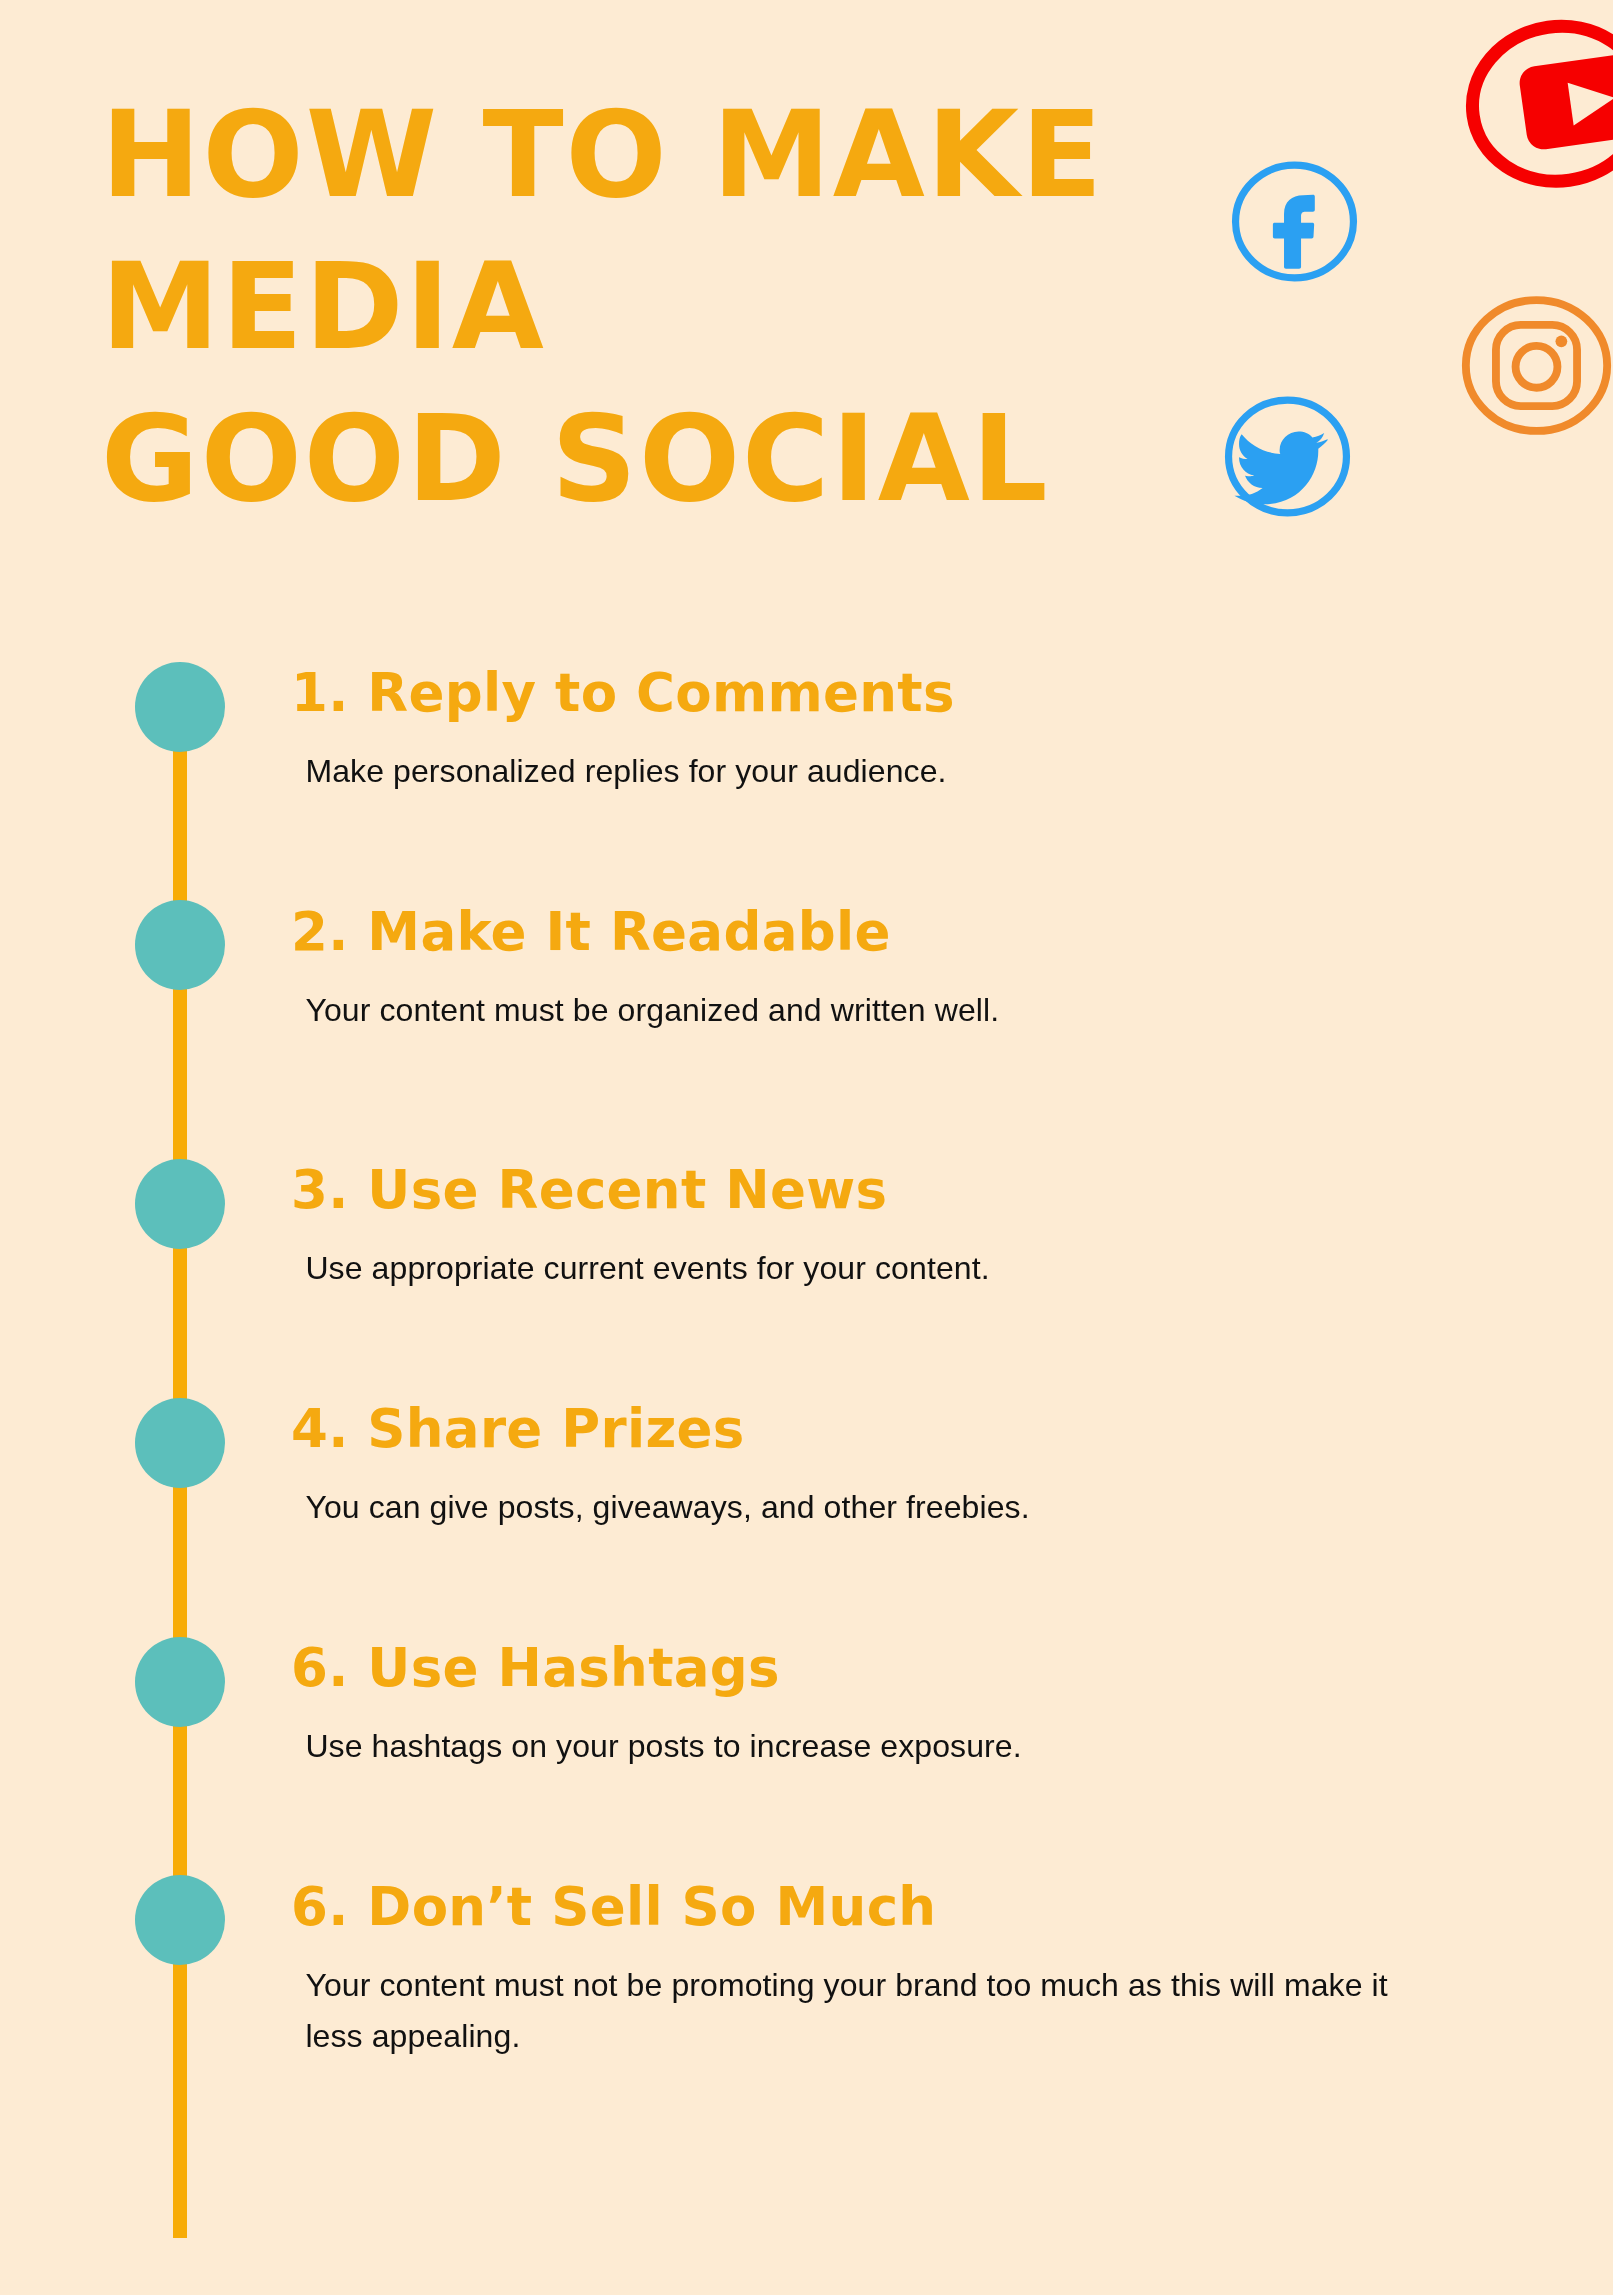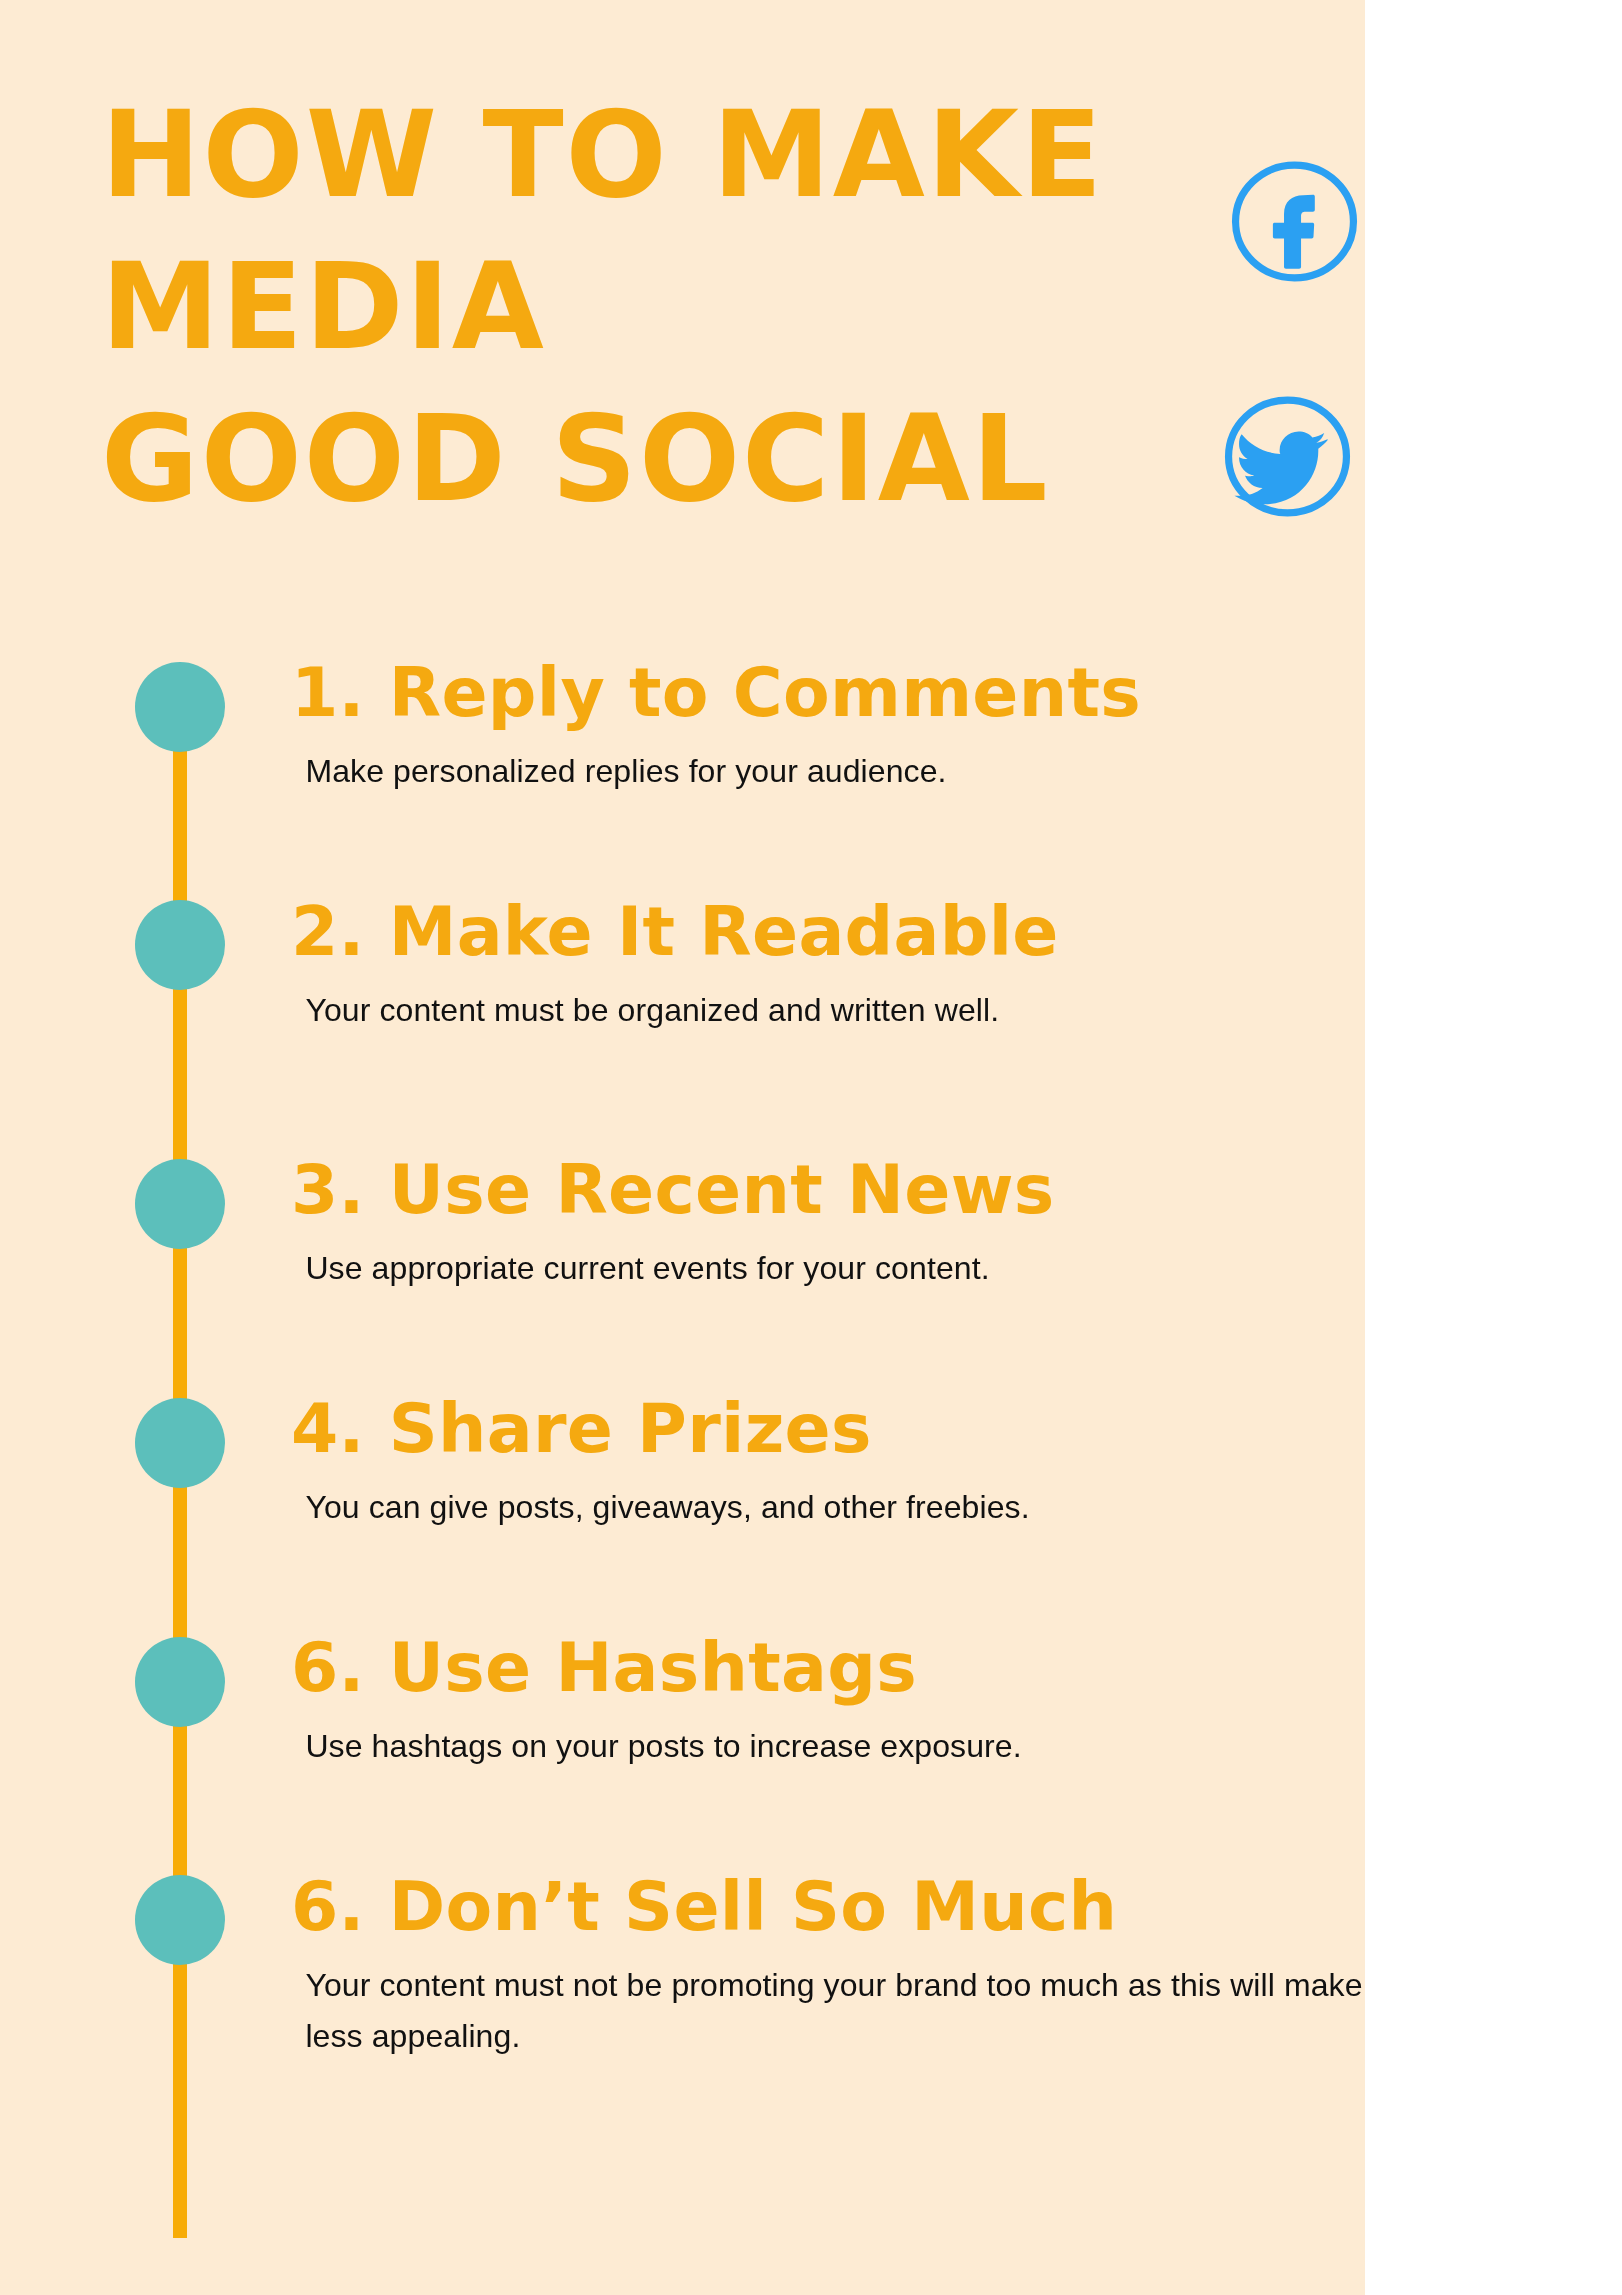--- a/index.html
+++ b/index.html
@@ -2,21 +2,21 @@
 <html style="font-size:10.5px"><head>
 <meta charset="utf-8">
 <style>
   html, body {
     margin: 0;
     padding: 0;
     background: #ffffff;
   }
   #poster {
     position: relative;
-    width: 1365px;
+    width: 1613px;
     height: 2295px;
     background: #FDEBD3;
     overflow: hidden;
     font-family: "Liberation Sans", sans-serif;
   }
 
   
   .title-block {
     position: absolute;
     left: 101px;
@@ -75,21 +75,21 @@
   .item {
     position: absolute;
     left: 291px;
     width: 1283px;
   }
   .item-heading {
     margin: 0;
     color: #F5A910;
     font-family: "DejaVu Sans", sans-serif;
     font-weight: 700;
-    font-size: 68px;
+    font-size: 53px;
     line-height: 63px;
     letter-spacing: 0.3px;
     white-space: nowrap;
   }
   .item-desc {
     margin: 22px 0 0 14.4px;
     color: #111111;
     font-family: "Liberation Sans Narrow", "Liberation Sans", sans-serif;
     font-weight: 400;
     font-size: 32px;

